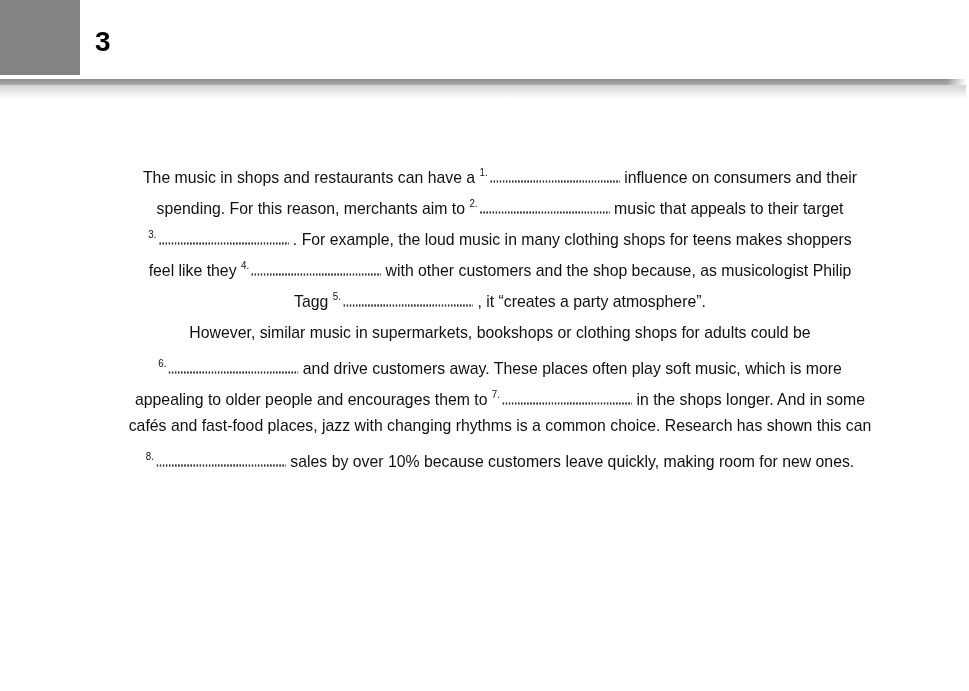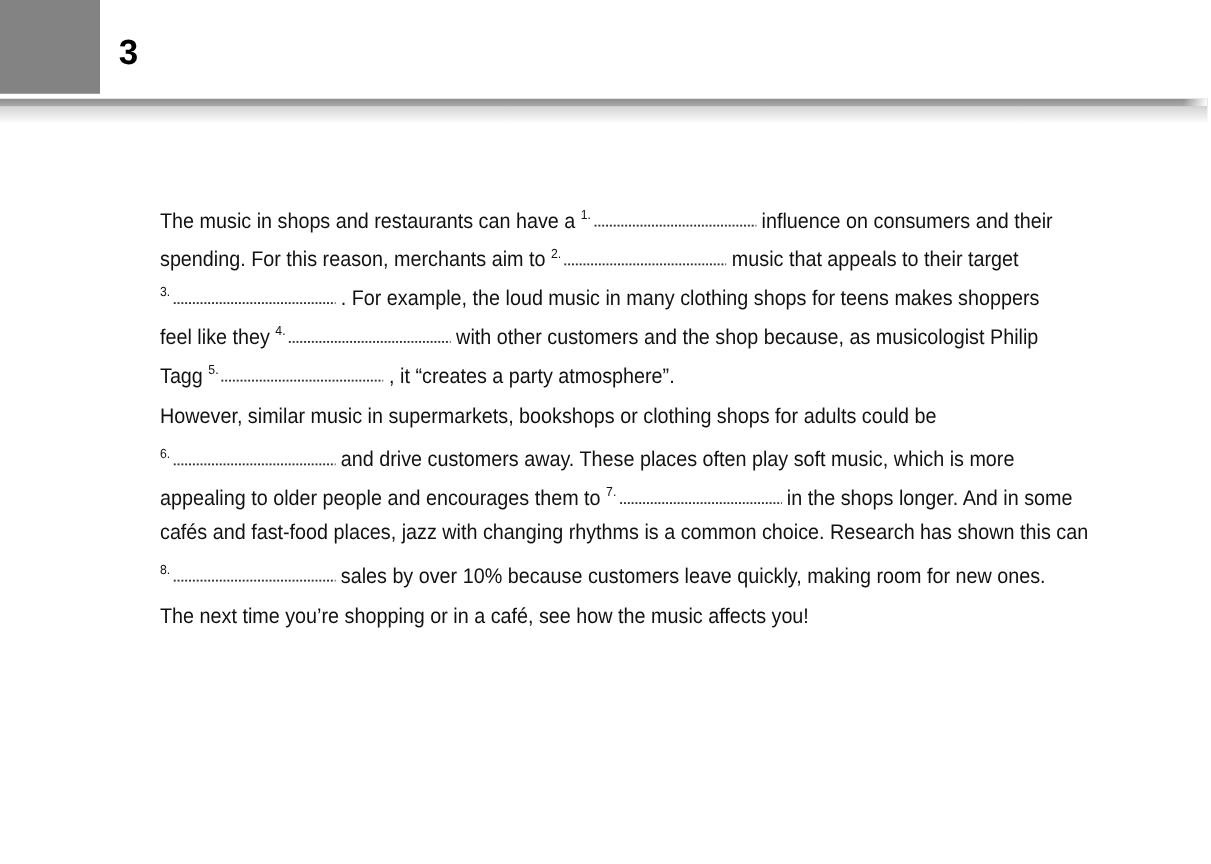--- a/index.html
+++ b/index.html
@@ -62,20 +62,21 @@
   }
 
   
   .passage {
     position: absolute;
     left: 128px;
     top: 157px;
     width: 800px;
     color: #111111;
     font-size: 17px;
+    text-align: center;
   }
   .paragraph { margin: 0 0 5px 0; }
   .line {
     white-space: pre;
     line-height: 31px;
     height: 31px;
     transform: scaleX(0.93);
     transform-origin: 0 50%;
   }
   .blank { display: inline-block; }
@@ -117,18 +118,15 @@
         <div class="line"><span>feel like they </span><span class="blank"><span class="num">4.</span><span class="dots"></span></span><span> with other customers and the shop because, as musicologist Philip</span></div>
         <div class="line"><span>Tagg </span><span class="blank"><span class="num">5.</span><span class="dots"></span></span><span> , it “creates a party atmosphere”.</span></div>
       </div>
       <div class="paragraph">
         <div class="line"><span>However, similar music in supermarkets, bookshops or clothing shops for adults could be</span></div>
         <div class="line"><span class="blank"><span class="num">6.</span><span class="dots"></span></span><span> and drive customers away. These places often play soft music, which is more</span></div>
         <div class="line"><span>appealing to older people and encourages them to </span><span class="blank"><span class="num">7.</span><span class="dots"></span></span><span> in the shops longer. And in some</span></div>
         <div class="line"><span>cafés and fast-food places, jazz with changing rhythms is a common choice. Research has shown this can</span></div>
         <div class="line"><span class="blank"><span class="num">8.</span><span class="dots"></span></span><span> sales by over 10% because customers leave quickly, making room for new ones.</span></div>
       </div>
-      <div class="paragraph">
-        <div class="line"><span>The next time you’re shopping or in a café, see how the music affects you!</span></div>
-      </div>
     </div>
 
 </div>
 
 </body></html>

